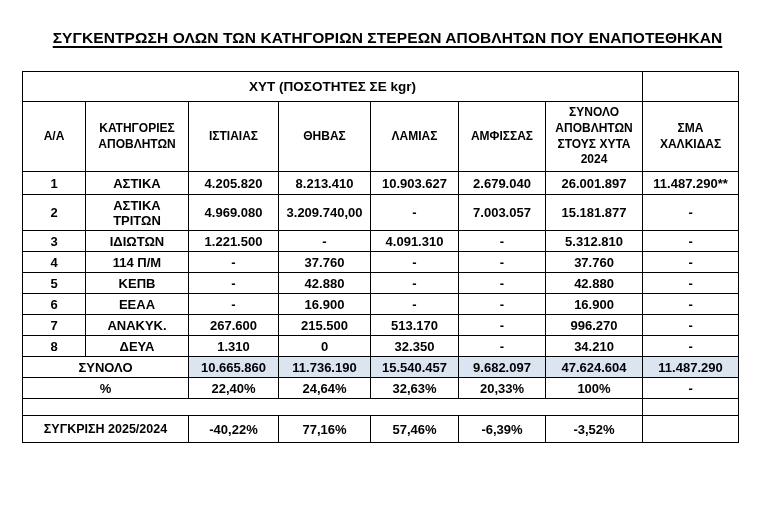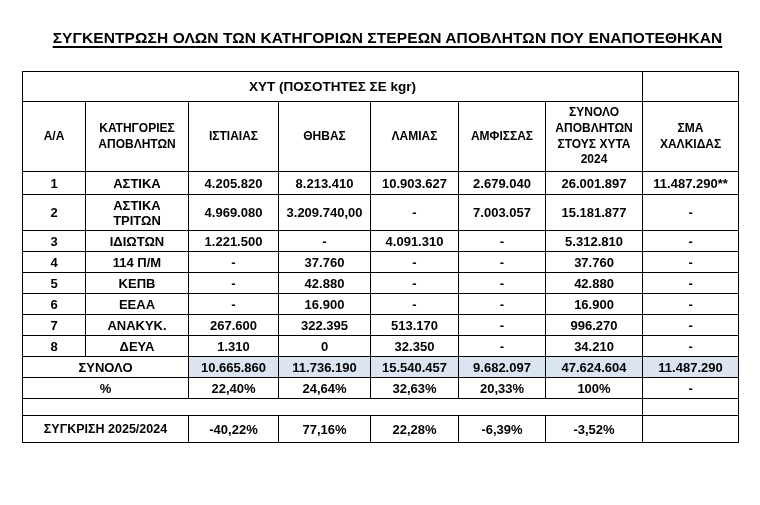--- a/index.html
+++ b/index.html
@@ -155,21 +155,21 @@
     <td>-</td>
     <td>-</td>
     <td>16.900</td>
     <td>-</td>
   </tr>
 
   <tr class="data-row">
     <td>7</td>
     <td>ΑΝΑΚΥΚ.</td>
     <td>267.600</td>
-    <td>322.395</td>
+    <td>215.500</td>
     <td>513.170</td>
     <td>-</td>
     <td>996.270</td>
     <td>-</td>
   </tr>
 
   <tr class="data-row">
     <td>8</td>
     <td>ΔΕΥΑ</td>
     <td>1.310</td>
@@ -202,19 +202,19 @@
 
   <tr class="spacer-row">
     <td colspan="7"></td>
     <td></td>
   </tr>
 
   <tr class="comparison-row">
     <td colspan="2" class="label">ΣΥΓΚΡΙΣΗ 2025/2024</td>
     <td>-40,22%</td>
     <td>77,16%</td>
-    <td>22,28%</td>
+    <td>57,46%</td>
     <td>-6,39%</td>
     <td>-3,52%</td>
     <td></td>
   </tr>
 </tbody>
   </table>
 
 </body></html>

